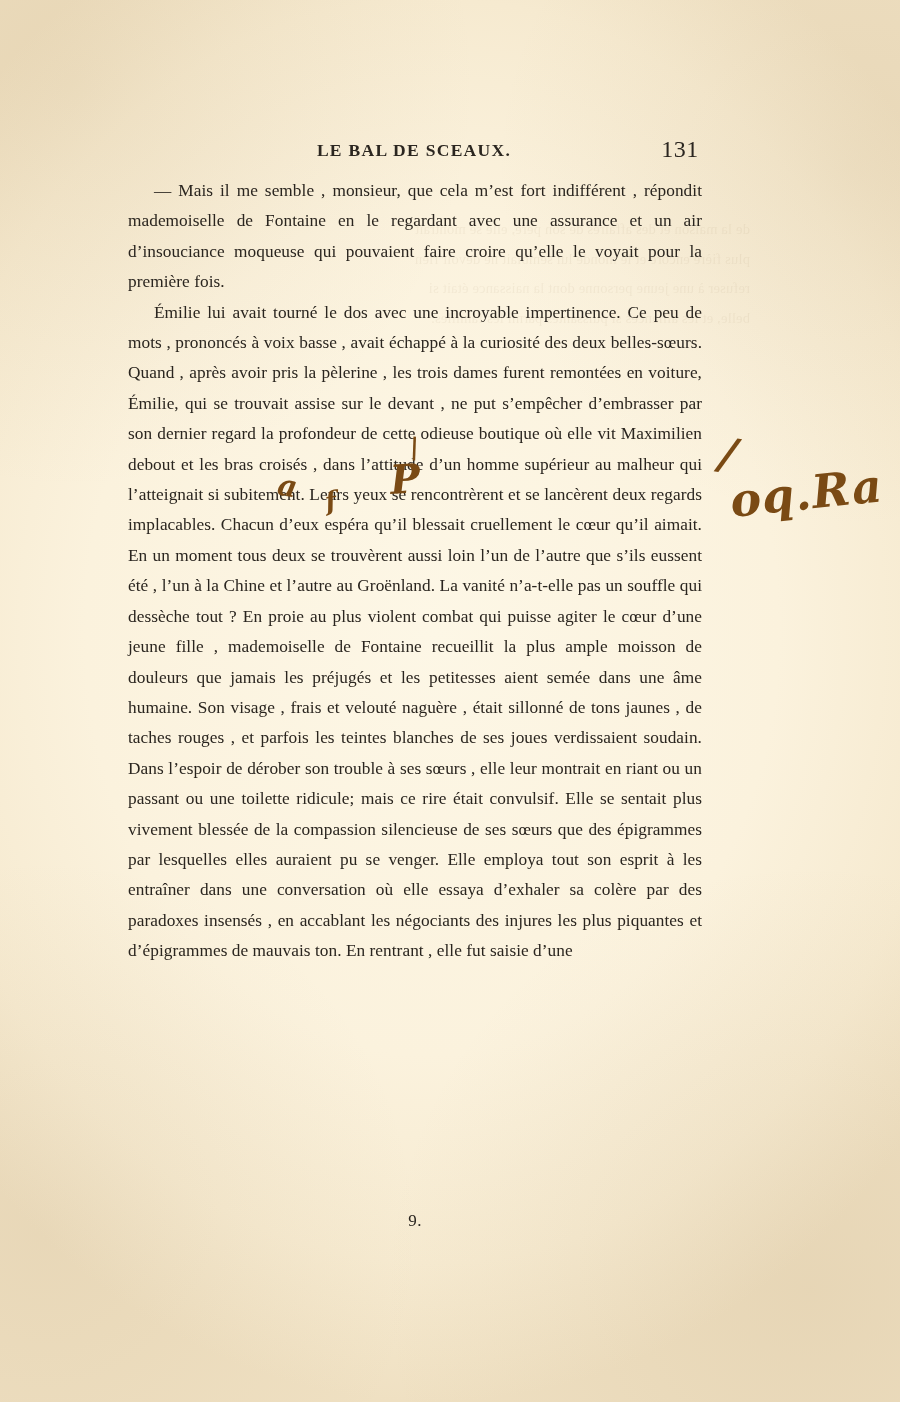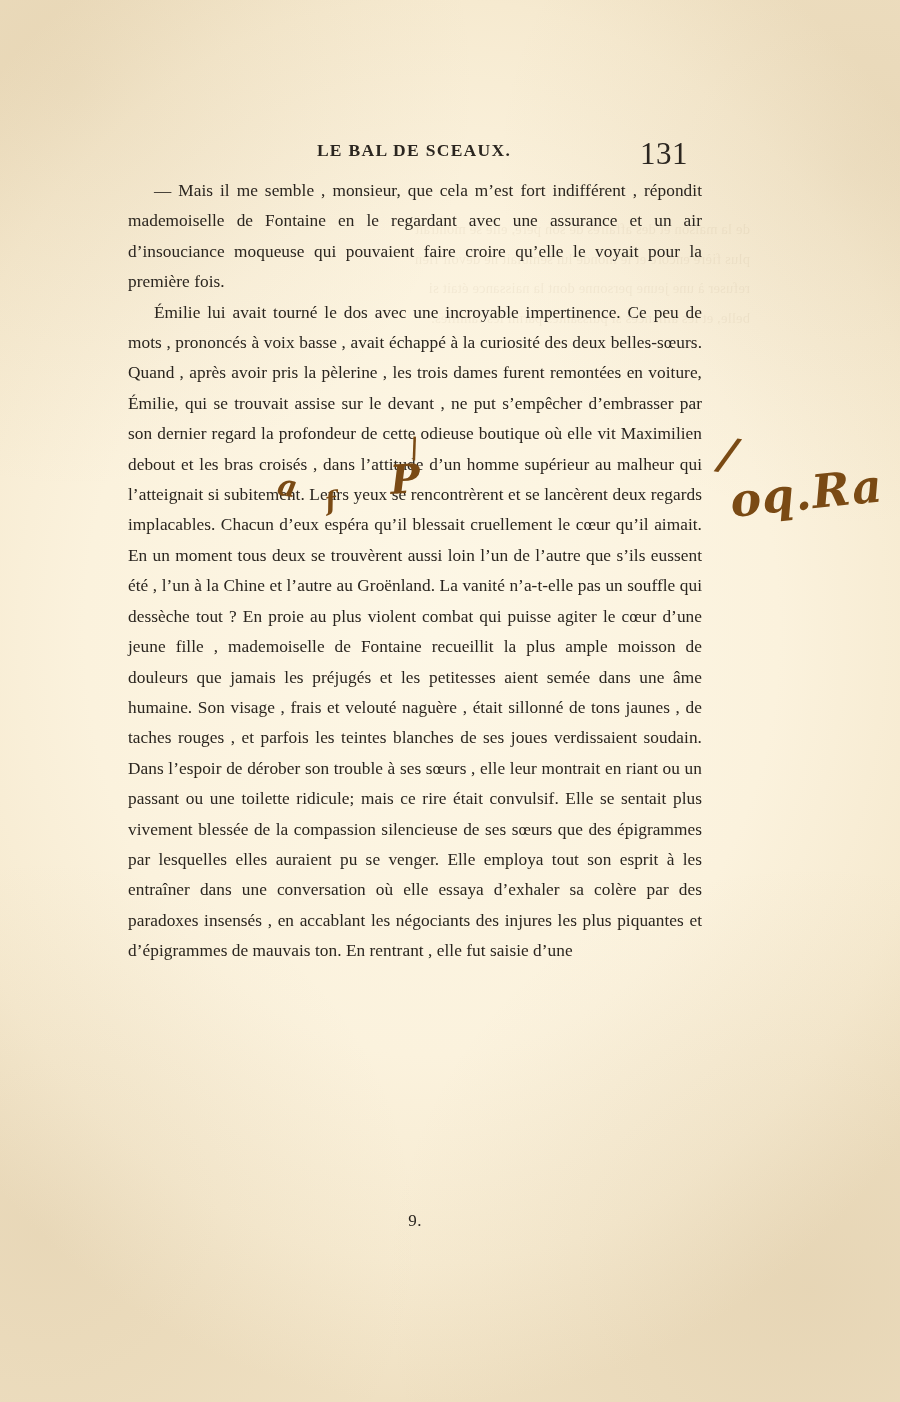--- a/index.html
+++ b/index.html
@@ -72,22 +72,22 @@
     font-variant: small-caps;
     text-transform: uppercase;
     font-weight: 600;
   }
 
   .folio {
     position: absolute;
     left: 640px;
     top: 136px;
     width: 80px;
-    text-align: left;
-    font-size: 31px;
+    text-align: center;
+    font-size: 24px;
     color: #2b2620;
     letter-spacing: 0.5px;
   }
 
   .textblock {
     position: absolute;
     left: 128px;
     top: 176px;
     width: 574px;
     font-size: 17.3px;

